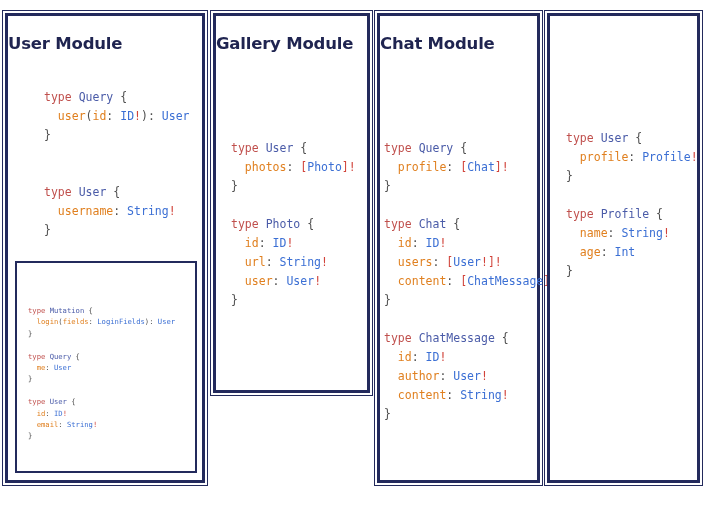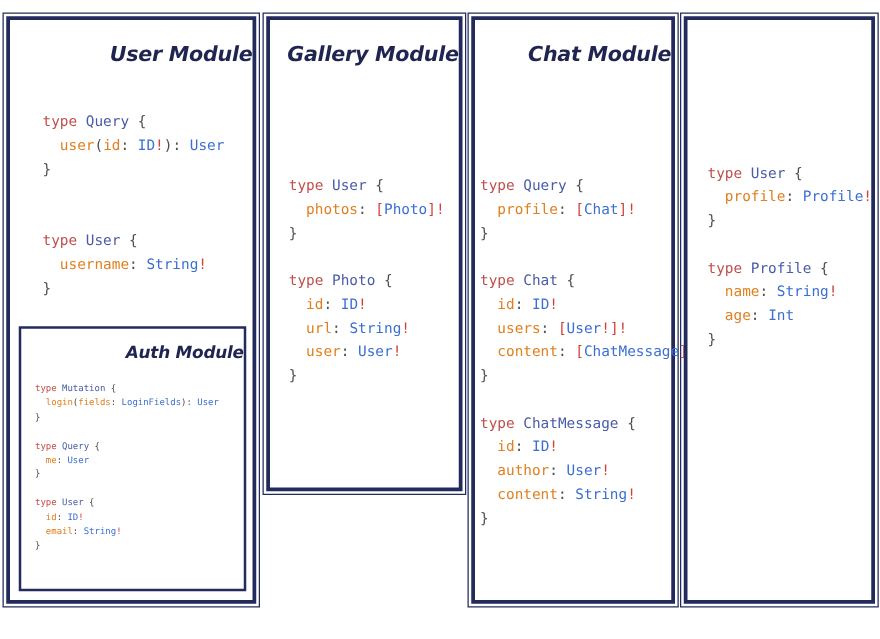--- a/index.html
+++ b/index.html
@@ -26,26 +26,25 @@
   .module {
     position: absolute;
     box-sizing: border-box;
     background: #ffffff;
     border: 3px solid #232a5c;
     outline: 1px solid #232a5c;
     outline-offset: 2px;
   }
 
   .module-title {
-    text-align: right;
+    text-align: left;
     font-weight: bold;
     color: #1f2450;
     font-family: "DejaVu Sans", sans-serif;
     letter-spacing: -0.2px;
-    font-style: italic;
   }
 
   .module > .module-title {
     font-size: 16.5px;
     line-height: 20px;
     margin-top: 18px;
   }
 
   .code {
     font-family: "DejaVu Sans Mono", monospace;
@@ -85,21 +84,21 @@
     margin-top: 11px;
   }
   #card-auth .code {
     font-size: 7.2px;
     line-height: 11.4px;
   }
 
   .code-block { position: absolute; }
 
   
-  #code-user     { left: 26px;  top: 72px; }
+  #code-user     { left: 36px;  top: 72px; }
   #code-gallery  { left: 15px;  top: 123px; }
   #code-chat     { left: 4px;   top: 123px; }
   #code-profile  { left: 16px;  top: 113px; }
   #code-auth     { left: 11px;  top: 42px; }
 </style>
 </head>
 <body>
 
 <div class="canvas">
 
@@ -108,21 +107,20 @@
     <div class="code code-block" id="code-user"><span class="t-kw">type</span> <span class="t-name">Query</span> <span class="t-punc">{</span>
   <span class="t-field">user</span><span class="t-punc">(</span><span class="t-field">id</span><span class="t-punc">: </span><span class="t-type">ID</span><span class="t-bang">!</span><span class="t-punc">)</span><span class="t-punc">: </span><span class="t-type">User</span>
 <span class="t-punc">}</span>
 
 
 <span class="t-kw">type</span> <span class="t-name">User</span> <span class="t-punc">{</span>
   <span class="t-field">username</span><span class="t-punc">: </span><span class="t-type">String</span><span class="t-bang">!</span>
 <span class="t-punc">}</span></div>
 
     <div class="module" id="card-auth">
-      <div class="module-title">Auth Module</div>
       <div class="code code-block" id="code-auth"><span class="t-kw">type</span> <span class="t-name">Mutation</span> <span class="t-punc">{</span>
   <span class="t-field">login</span><span class="t-punc">(</span><span class="t-field">fields</span><span class="t-punc">: </span><span class="t-type">LoginFields</span><span class="t-punc">)</span><span class="t-punc">: </span><span class="t-type">User</span>
 <span class="t-punc">}</span>
 
 <span class="t-kw">type</span> <span class="t-name">Query</span> <span class="t-punc">{</span>
   <span class="t-field">me</span><span class="t-punc">: </span><span class="t-type">User</span>
 <span class="t-punc">}</span>
 
 <span class="t-kw">type</span> <span class="t-name">User</span> <span class="t-punc">{</span>
   <span class="t-field">id</span><span class="t-punc">: </span><span class="t-type">ID</span><span class="t-bang">!</span>

